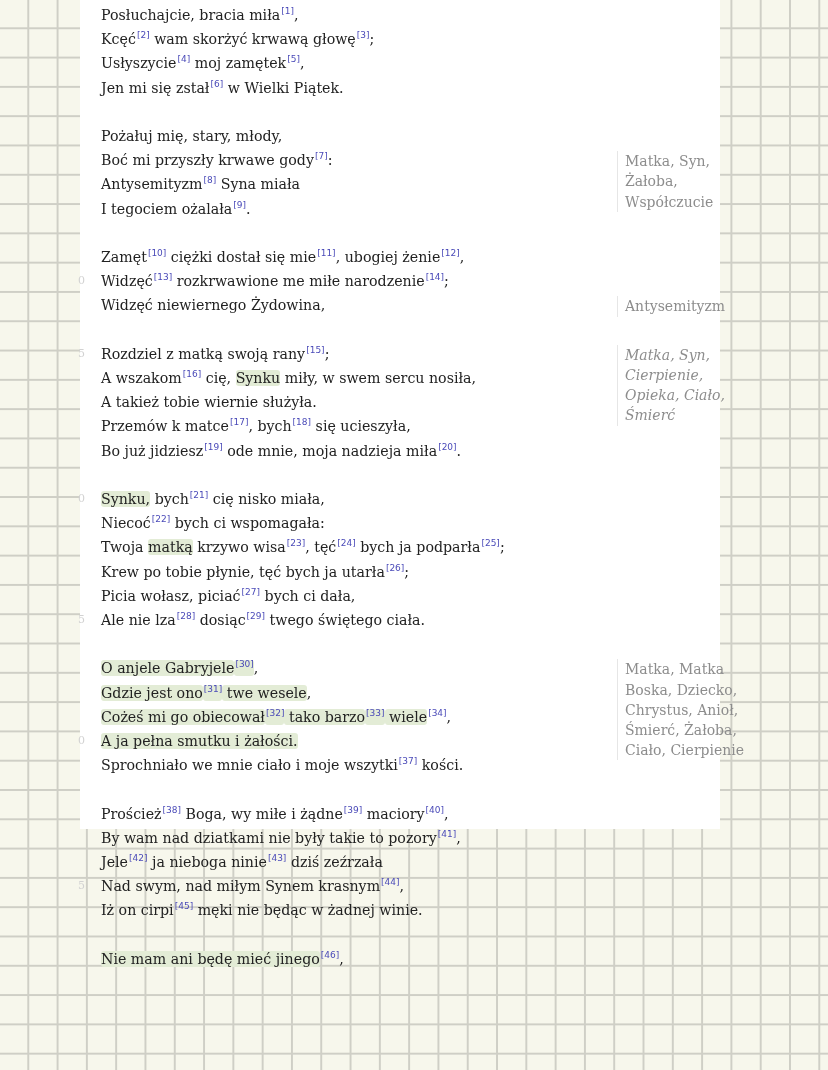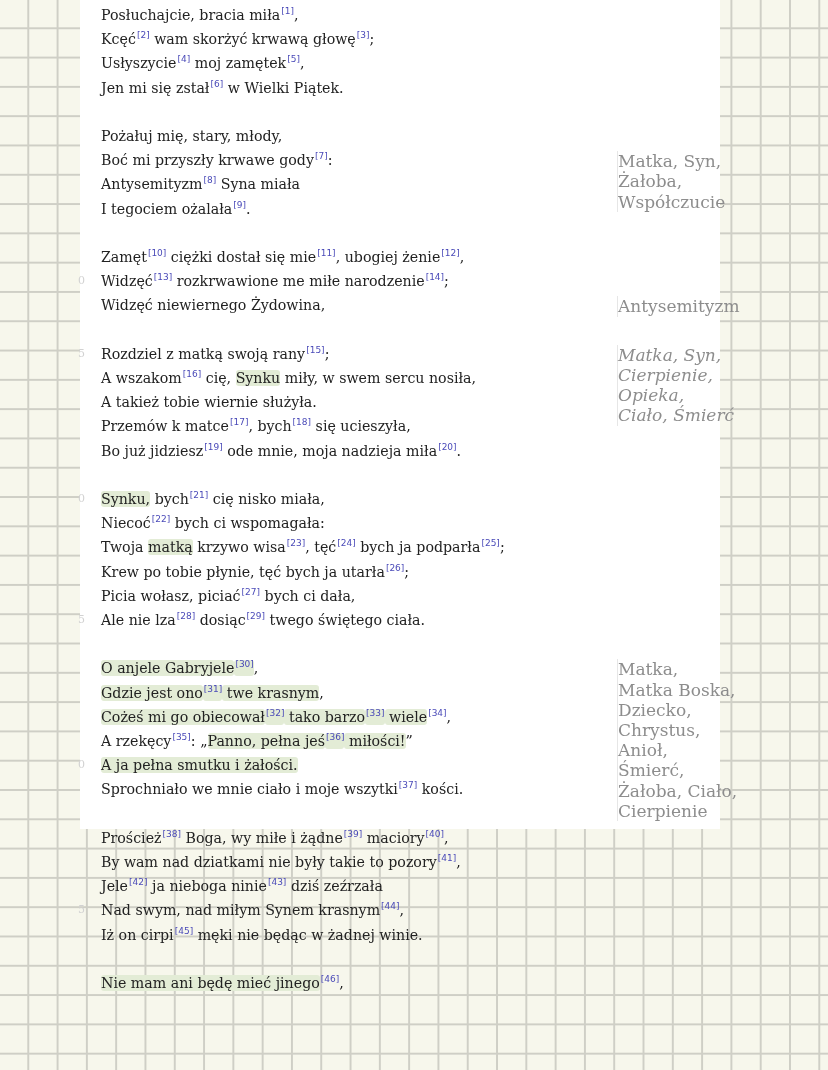--- a/index.html
+++ b/index.html
@@ -28,22 +28,22 @@
     color: #d2d2d2; font-size: 11px;
   }
   sup.fn {
     font-family: "DejaVu Sans", "Liberation Sans", sans-serif;
     font-size: 9px; color: #4a4ab8; vertical-align: 6px; line-height: 0;
     margin-left: 1px; cursor: pointer;
   }
   .hl { background: #e3ecd6; border-radius: 3px; }
   .tags {
     position: absolute; left: 516px; width: 120px;
-    border-left: 1.5px solid #e6e6e6; 
-    font-size: 17px; line-height: 20.2px; color: #8d8d8d;
+    border-left: 1.5px solid #e6e6e6; padding-left: 7px;
+    font-size: 14px; line-height: 20.2px; color: #8d8d8d;
   }
 </style>
 </head>
 <body>
 
 <div class="page">
   <div class="poem" id="poem">
       <div class="stanza">
         <div class="line"><span>Posłuchajcie, bracia miła</span><sup class="fn">[1]</sup><span>,</span></div>
         <div class="line"><span>Kcęć</span><sup class="fn">[2]</sup><span> wam skorżyć krwawą głowę</span><sup class="fn">[3]</sup><span>;</span></div>
@@ -74,23 +74,22 @@
       <div class="stanza">
         <div class="line"><span class="lnum">0</span><span class="hl">Synku,</span><span> bych</span><sup class="fn">[21]</sup><span> cię nisko miała,</span></div>
         <div class="line"><span>Niecoć</span><sup class="fn">[22]</sup><span> bych ci wspomagała:</span></div>
         <div class="line"><span>Twoja </span><span class="hl">matką</span><span> krzywo wisa</span><sup class="fn">[23]</sup><span>, tęć</span><sup class="fn">[24]</sup><span> bych ja podparła</span><sup class="fn">[25]</sup><span>;</span></div>
         <div class="line"><span>Krew po tobie płynie, tęć bych ja utarła</span><sup class="fn">[26]</sup><span>;</span></div>
         <div class="line"><span>Picia wołasz, piciać</span><sup class="fn">[27]</sup><span> bych ci dała,</span></div>
         <div class="line"><span class="lnum">5</span><span>Ale nie lza</span><sup class="fn">[28]</sup><span> dosiąc</span><sup class="fn">[29]</sup><span> twego świętego ciała.</span></div>
       </div>
       <div class="stanza">
         <div class="line"><span class="hl">O anjele Gabryjele</span><span class="hl"><sup class="fn">[30]</sup></span><span>,</span></div>
-        <div class="line"><span class="hl">Gdzie jest ono</span><span class="hl"><sup class="fn">[31]</sup></span><span class="hl"> twe krasnym</span><span>,</span></div>
+        <div class="line"><span class="hl">Gdzie jest ono</span><span class="hl"><sup class="fn">[31]</sup></span><span class="hl"> twe wesele</span><span>,</span></div>
         <div class="line"><span class="hl">Cożeś mi go obiecował</span><span class="hl"><sup class="fn">[32]</sup></span><span class="hl"> tako barzo</span><span class="hl"><sup class="fn">[33]</sup></span><span class="hl"> wiele</span><sup class="fn">[34]</sup><span>,</span></div>
-        <div class="line"><span>A rzekęcy</span><sup class="fn">[35]</sup><span>: „</span><span class="hl">Panno, pełna jeś</span><span class="hl"><sup class="fn">[36]</sup></span><span class="hl"> miłości!</span><span>”</span></div>
         <div class="line"><span class="lnum">0</span><span class="hl">A ja pełna smutku i żałości.</span></div>
         <div class="line"><span>Sprochniało we mnie ciało i moje wszytki</span><sup class="fn">[37]</sup><span> kości.</span></div>
         <div class="tags" style="top: 3px;">Matka, Matka Boska, Dziecko, Chrystus, Anioł, Śmierć, Żałoba, Ciało, Cierpienie</div>
       </div>
       <div class="stanza">
         <div class="line"><span>Proścież</span><sup class="fn">[38]</sup><span> Boga, wy miłe i żądne</span><sup class="fn">[39]</sup><span> maciory</span><sup class="fn">[40]</sup><span>,</span></div>
         <div class="line"><span>By wam nad dziatkami nie były takie to pozory</span><sup class="fn">[41]</sup><span>,</span></div>
         <div class="line"><span>Jele</span><sup class="fn">[42]</sup><span> ja nieboga ninie</span><sup class="fn">[43]</sup><span> dziś zeźrzała</span></div>
         <div class="line"><span class="lnum">5</span><span>Nad swym, nad miłym Synem krasnym</span><sup class="fn">[44]</sup><span>,</span></div>
         <div class="line"><span>Iż on cirpi</span><sup class="fn">[45]</sup><span> męki nie będąc w żadnej winie.</span></div>

